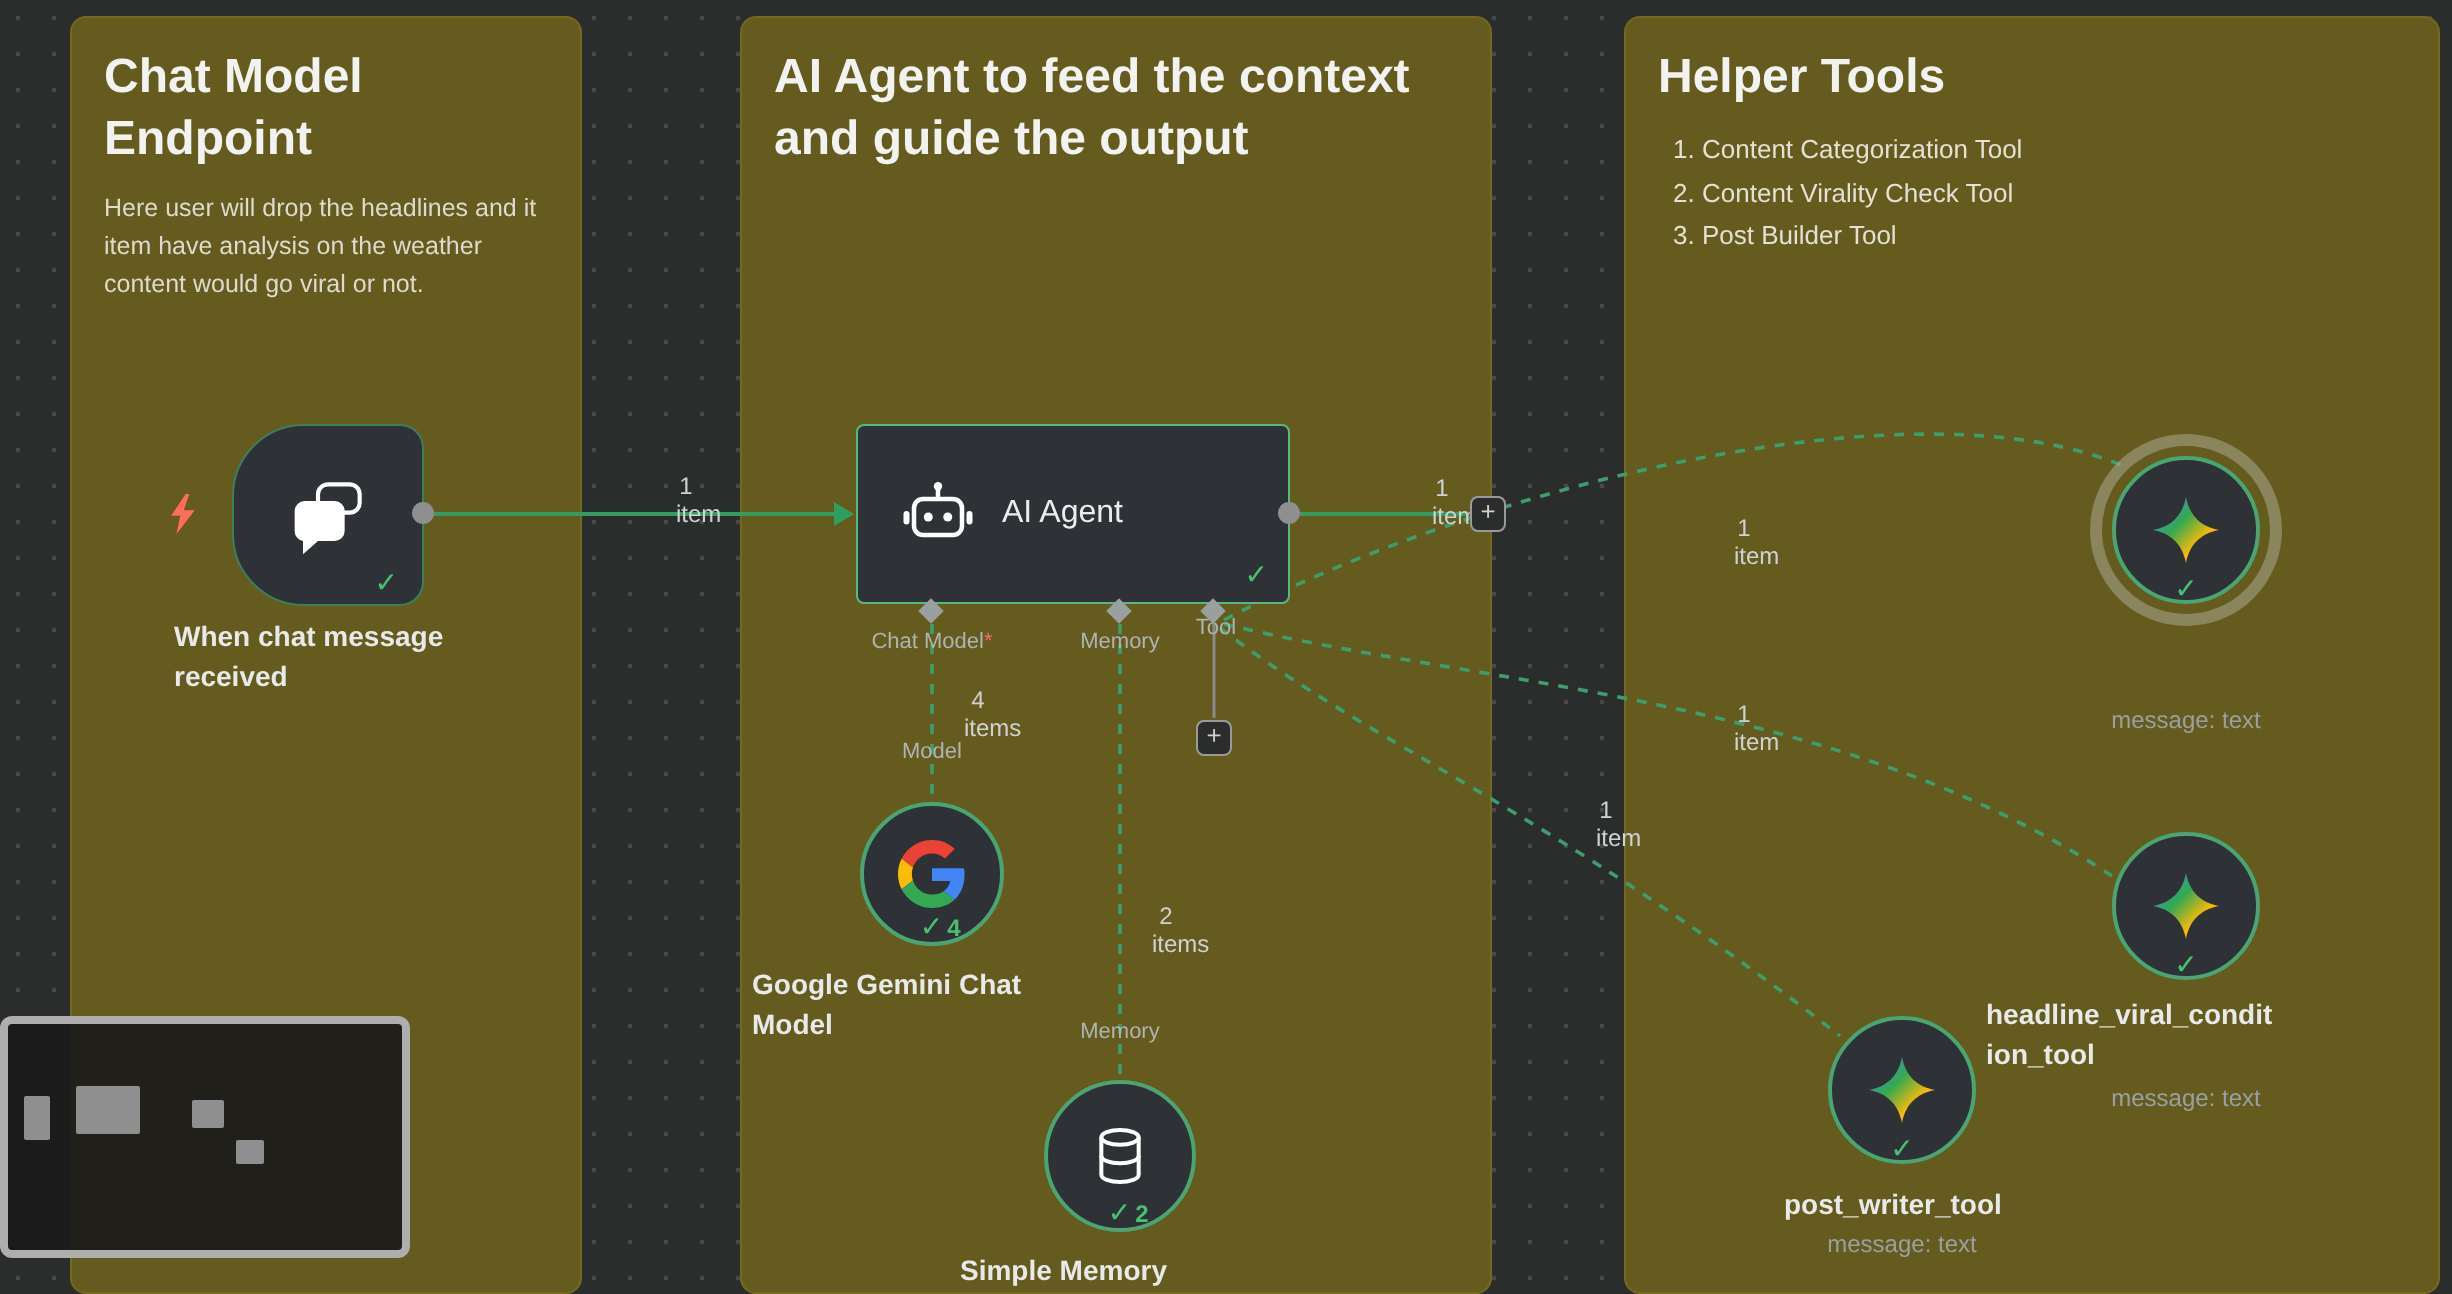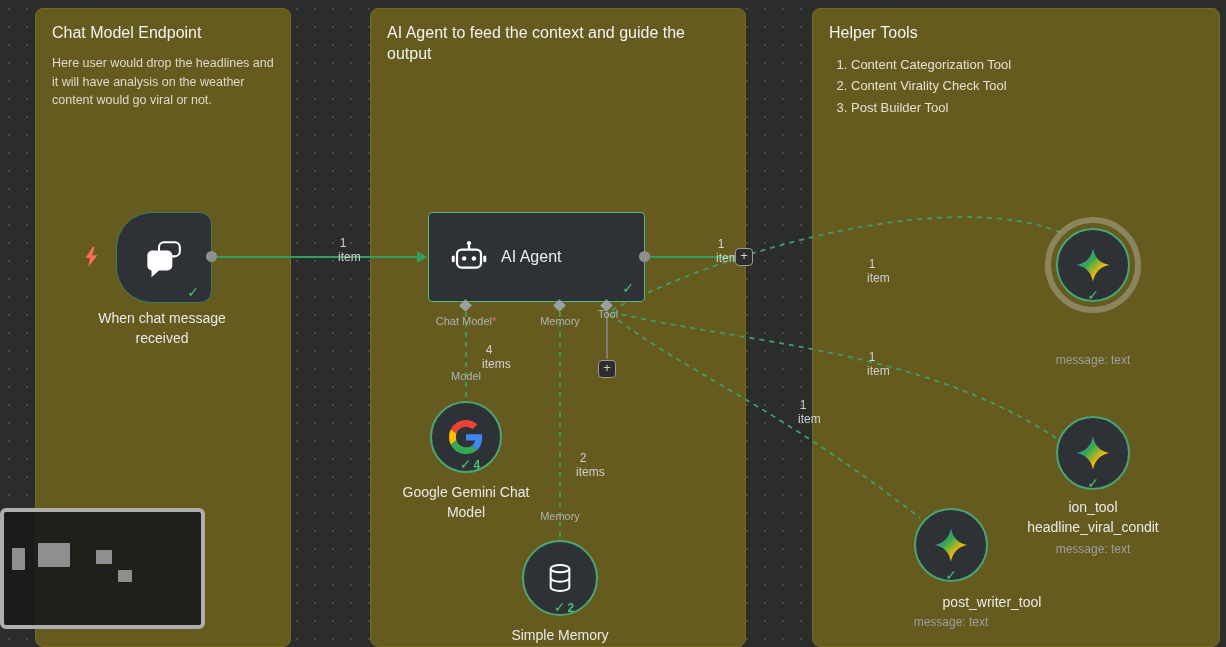--- a/index.html
+++ b/index.html
@@ -8,40 +8,40 @@
     position: relative; width: 1226px; height: 647px; overflow: hidden;
     background-color: #2b2c2c;
     background-image: radial-gradient(#484848 1.2px, transparent 1.3px);
     background-size: 18px 18px;
   }
   
   .sticky {
     position: absolute; background: #655b1e; border: 1px solid #75691f;
     border-radius: 8px; padding: 14px 16px; z-index: 1;
   }
-  .sticky-title { font-size: 16px; font-weight: 400; color: #f2f2f0; line-height: 1.3; margin-bottom: 10px; }
+  .sticky-title { font-size: 24px; font-weight: 700; color: #f2f2f0; line-height: 1.3; margin-bottom: 10px; }
   .sticky-body { font-size: 12.5px; color: #dedbce; line-height: 1.5; }
   .sticky-list { margin: 2px 0 0 22px; font-size: 13px; color: #e4e1d4; line-height: 1.65; }
   
   svg.wires { position: absolute; left: 0; top: 0; z-index: 2; pointer-events: none; }
   .conn-solid { stroke: #2f9e5f; stroke-width: 2; fill: none; }
   .conn-dash  { stroke: #3f9d6b; stroke-width: 1.8; fill: none; stroke-dasharray: 5 5; }
   .conn-gray  { stroke: #8a8a8a; stroke-width: 1.5; fill: none; }
   
   .node-box {
     position: absolute; background: #2e3136; border: 1.5px solid #4f9e73;
     z-index: 3;
   }
   .circle-node {
     position: absolute; background: #2e3136; border: 2px solid #4aa572;
     border-radius: 50%; z-index: 3; display: flex; align-items: center; justify-content: center;
   }
   .node-check { position: absolute; color: #49c06f; font-size: 14px; font-weight: 700; z-index: 4; }
   .node-check .cnt { font-size: 12px; font-weight: 600; margin-left: 2px; }
-  .node-label { position: absolute; text-align: center; color: #e8eaea; font-size: 14px; font-weight: 400; line-height: 20px; z-index: 3; }
+  .node-label { position: absolute; text-align: left; color: #e8eaea; font-size: 14px; font-weight: 700; line-height: 20px; z-index: 3; }
   .node-sub { position: absolute; text-align: center; color: #9aa0a0; font-size: 12px; z-index: 3; }
   .edge-label { position: absolute; text-align: center; color: #cfd2d2; font-size: 12px; z-index: 3; padding-left: 46px; }
   .port-label { position: absolute; text-align: center; color: #aeb4b4; font-size: 11px; z-index: 3; }
   .port-label .req { color: #f36c6c; }
   .diamond { position: absolute; width: 9px; height: 9px; background: #9aa0a0; transform: rotate(45deg); z-index: 4; }
   .dot { position: absolute; width: 11px; height: 11px; border-radius: 50%; background: #8f8f8f; z-index: 4; }
   .plus-btn {
     position: absolute; width: 18px; height: 18px; border: 1.5px solid #9a9a9a; border-radius: 4px;
     background: #2b2c2c; color: #cfcfcf; font-size: 13px; line-height: 14px; text-align: center; z-index: 4;
   }
@@ -53,21 +53,21 @@
   }
   .mini-box { position: absolute; background: #8f8f8f; border-radius: 1px; }
 </style>
 </head>
 <body>
 
 <div class="canvas">
 
   <div class="sticky" style="left:35px; top:8px; width:256px; height:639px;">
     <div class="sticky-title">Chat Model Endpoint</div>
-    <div class="sticky-body">Here user would drop the headlines and it will have analysis on the weather content would go viral or not.</div>
+    <div class="sticky-body">Here user will drop the headlines and it item have analysis on the weather content would go viral or not.</div>
   </div>
 
   <div class="sticky" style="left:370px; top:8px; width:376px; height:639px;">
     <div class="sticky-title">AI Agent to feed the context and guide the output</div>
   </div>
 
   <div class="sticky" style="left:812px; top:8px; width:408px; height:639px;">
     <div class="sticky-title">Helper Tools</div>
     <ol class="sticky-list">
       <li>Content Categorization Tool</li>
@@ -179,22 +179,22 @@
   </div>
   <div class="node-sub" style="left:1023px; top:353px; width:140px;">message: text</div>
 
   <div class="circle-node" style="left:1056px; top:416px; width:74px; height:74px;">
     <svg width="36" height="36" viewBox="0 0 48 48">
       <path d="M24 2 C26.5 14.5 33.5 21.5 46 24 C33.5 26.5 26.5 33.5 24 46 C21.5 33.5 14.5 26.5 2 24 C14.5 21.5 21.5 14.5 24 2 Z" fill="url(#gemGrad)"></path>
     </svg>
     <span class="node-check" style="left:50%; transform:translateX(-50%); bottom:-3px;">✓</span>
   </div>
   <div class="node-label" style="left:993px; top:497px; width:200px;">
+    <div>headline_viral_condit</div>
     <div>ion_tool</div>
-    <div>headline_viral_condit</div>
   </div>
   <div class="node-sub" style="left:1023px; top:542px; width:140px;">message: text</div>
 
   <div class="circle-node" style="left:914px; top:508px; width:74px; height:74px;">
     <svg width="36" height="36" viewBox="0 0 48 48">
       <path d="M24 2 C26.5 14.5 33.5 21.5 46 24 C33.5 26.5 26.5 33.5 24 46 C21.5 33.5 14.5 26.5 2 24 C14.5 21.5 21.5 14.5 24 2 Z" fill="url(#gemGrad)"></path>
     </svg>
     <span class="node-check" style="left:50%; transform:translateX(-50%); bottom:-3px;">✓</span>
   </div>
   <div class="node-label" style="left:892px; top:592px; width:200px;">post_writer_tool</div>

